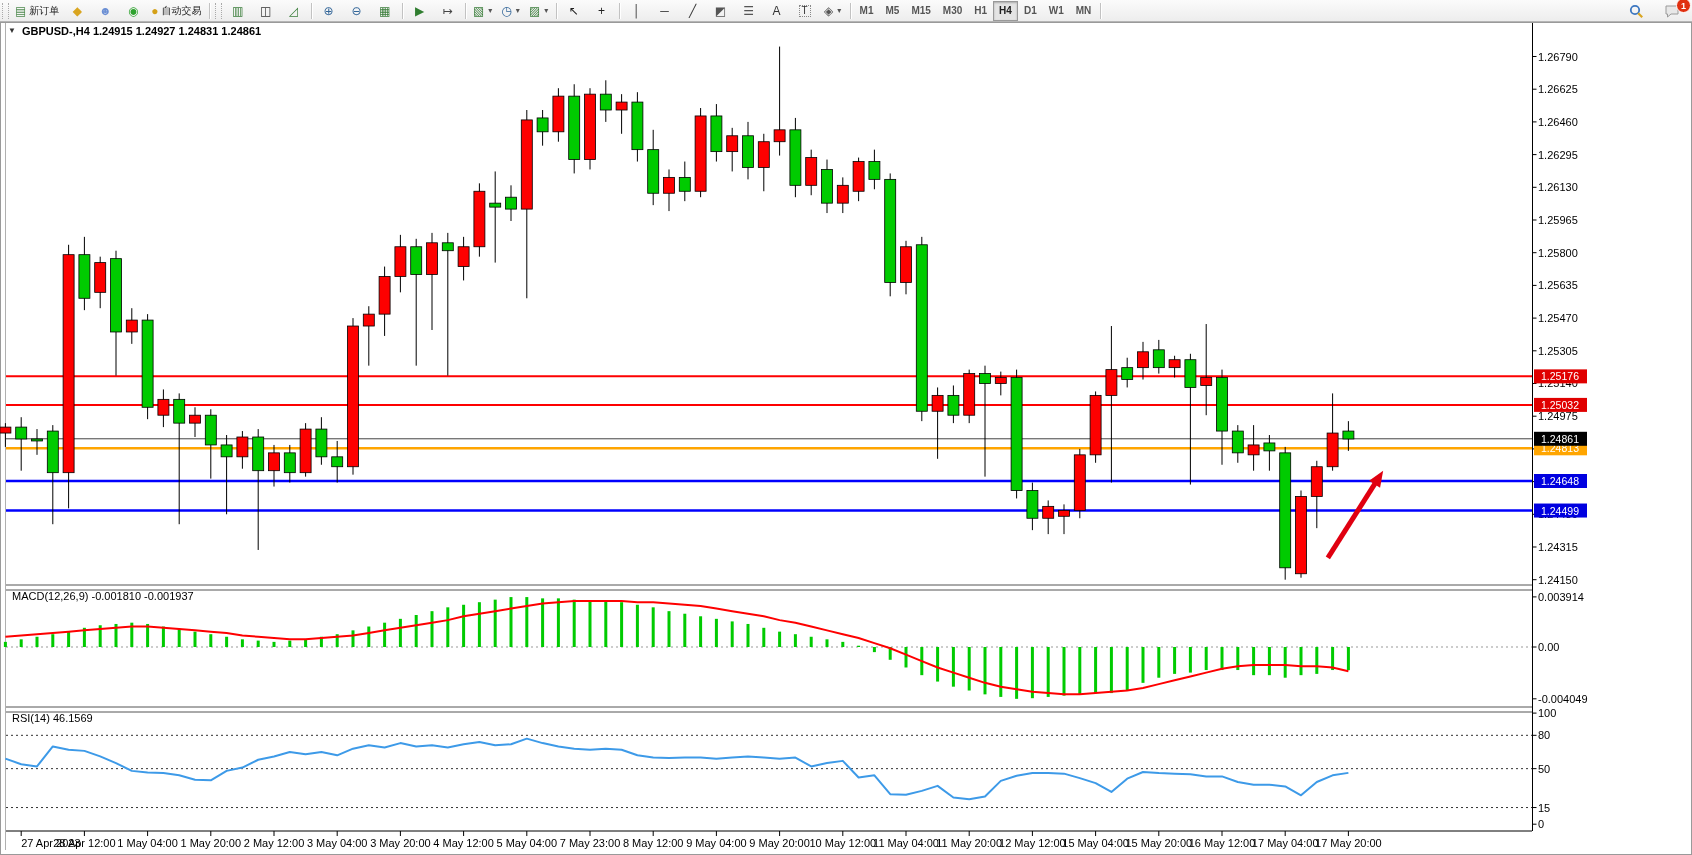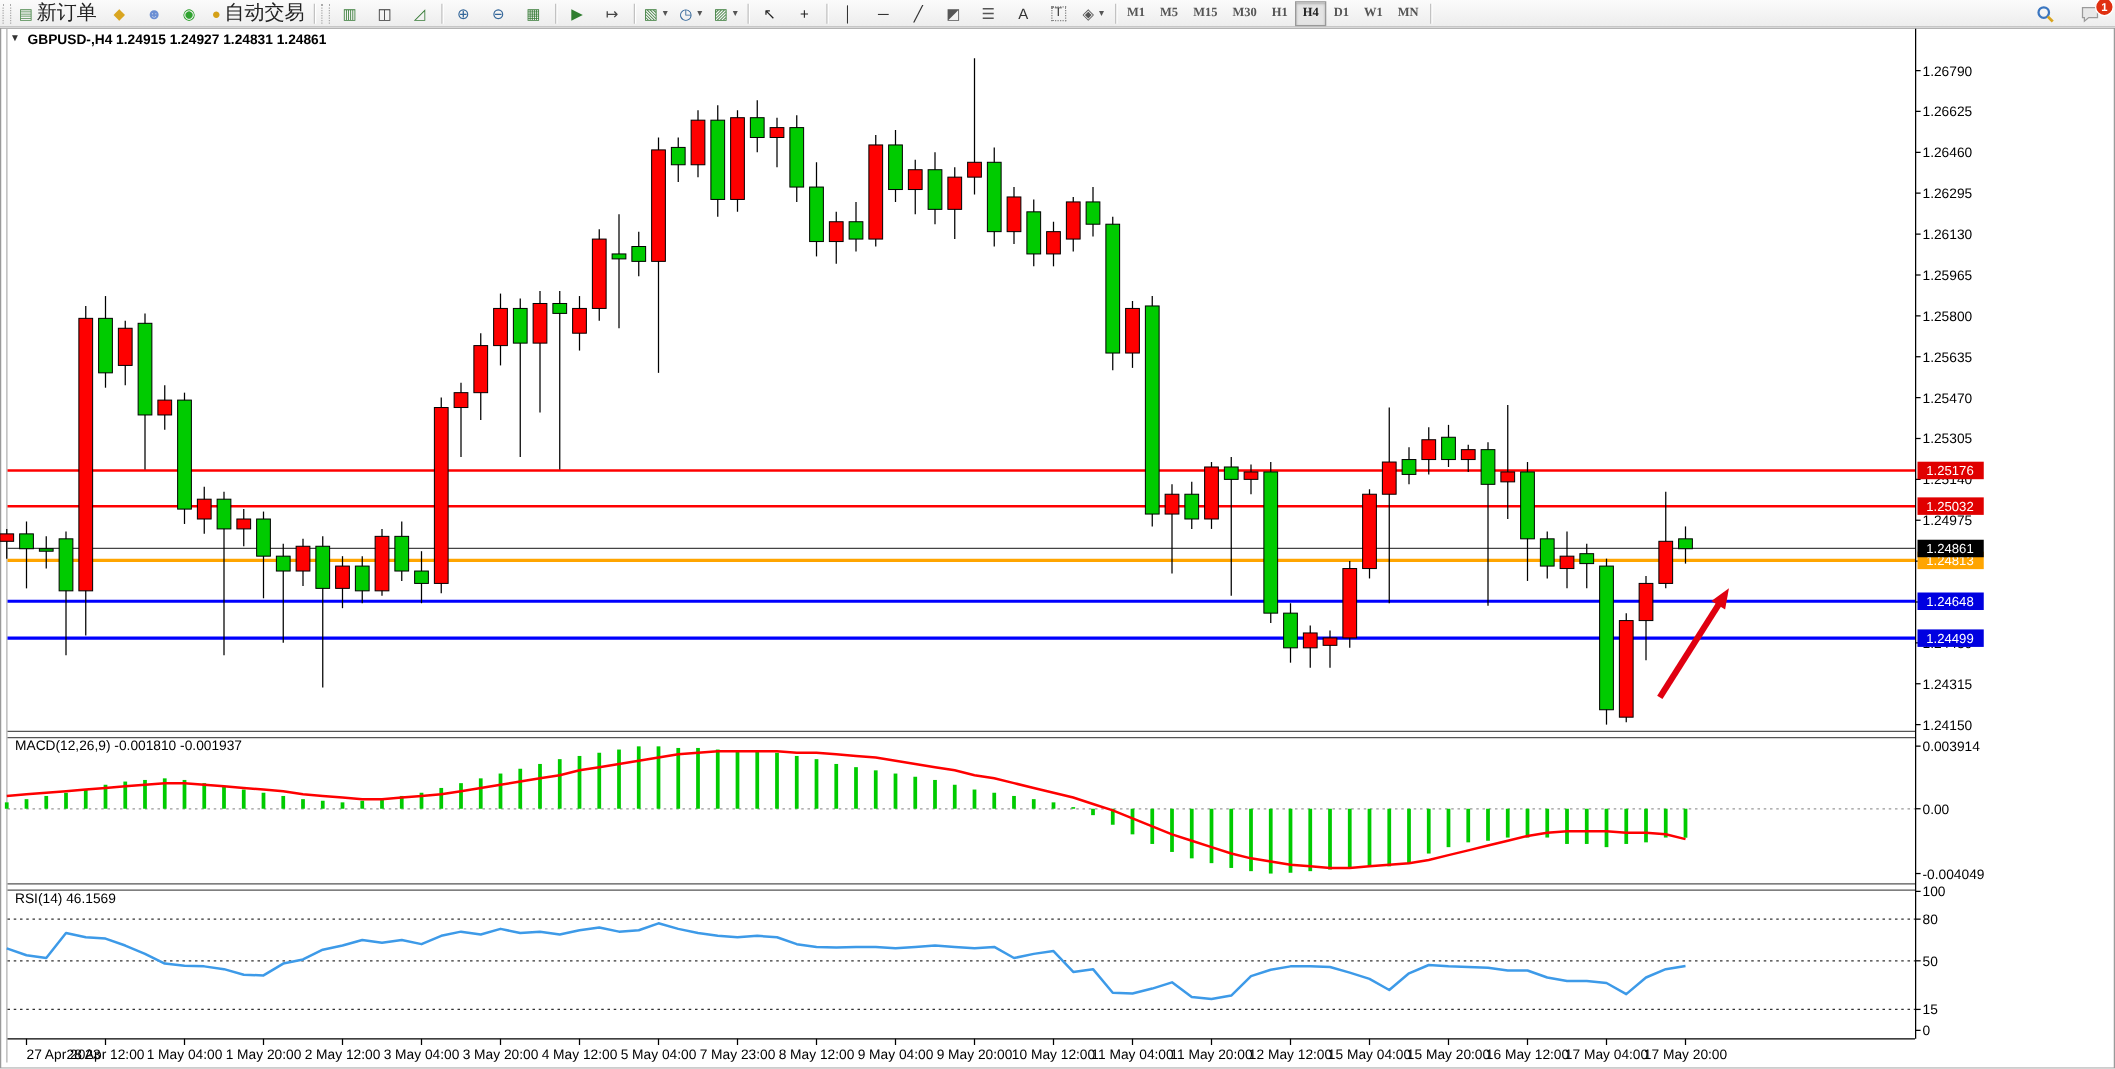--- a/index.html
+++ b/index.html
@@ -10,23 +10,23 @@
     user-select:none;position:relative;
   }
   .tb-grip{width:5px;height:16px;margin:0 2px;border-left:1px dotted #aaa;border-right:1px dotted #aaa;}
   .tb-sep{width:1px;height:16px;background:#c2c2c2;margin:0 3px;box-shadow:1px 0 0 #ffffff;}
   .tb-btn{
     height:18px;min-width:20px;padding:0 2px;margin:0 1px;display:flex;align-items:center;justify-content:center;
     border:1px solid transparent;border-radius:2px;cursor:default;gap:3px;
   }
   .tb-btn .glyph{font-size:12px;line-height:1;}
   .tb-btn .boxed{border:1px dotted #888;padding:0 2px;font-size:10px;}
-  .tb-btn .lbl{font-size:16px;color:#222;}
+  .tb-btn .lbl{font-size:10px;color:#222;}
   .tb-btn .caret{font-size:8px;color:#555;margin-left:1px;}
-  .tf-btn{height:18px;padding:0 5px;margin:0;display:flex;align-items:center;font-weight:bold;font-size:10px;color:#555;border:1px solid transparent;font-family:Liberation Serif, serif;}
+  .tf-btn{height:18px;padding:0 5px;margin:0;display:flex;align-items:center;font-weight:bold;font-size:10px;color:#555;border:1px solid transparent;}
   .tf-btn.active{background:#e4e4e4;border-color:#999;box-shadow:inset 0 1px 2px rgba(0,0,0,.25);color:#222;}
   .tb-right{position:absolute;right:6px;top:0;height:22px;display:flex;align-items:center;gap:8px;}
   .badge{
     position:absolute;top:-4px;right:-7px;background:#e03010;color:#fff;font-size:9px;font-weight:bold;
     border-radius:8px;min-width:13px;height:13px;display:flex;align-items:center;justify-content:center;border:1px solid #fff;
   }
   .chat-wrap{position:relative;}
   .chart-area{width:1692px;height:833px;position:relative;background:#fff;}
   svg text{font-family:"Liberation Sans","DejaVu Sans",sans-serif;}
 </style>

